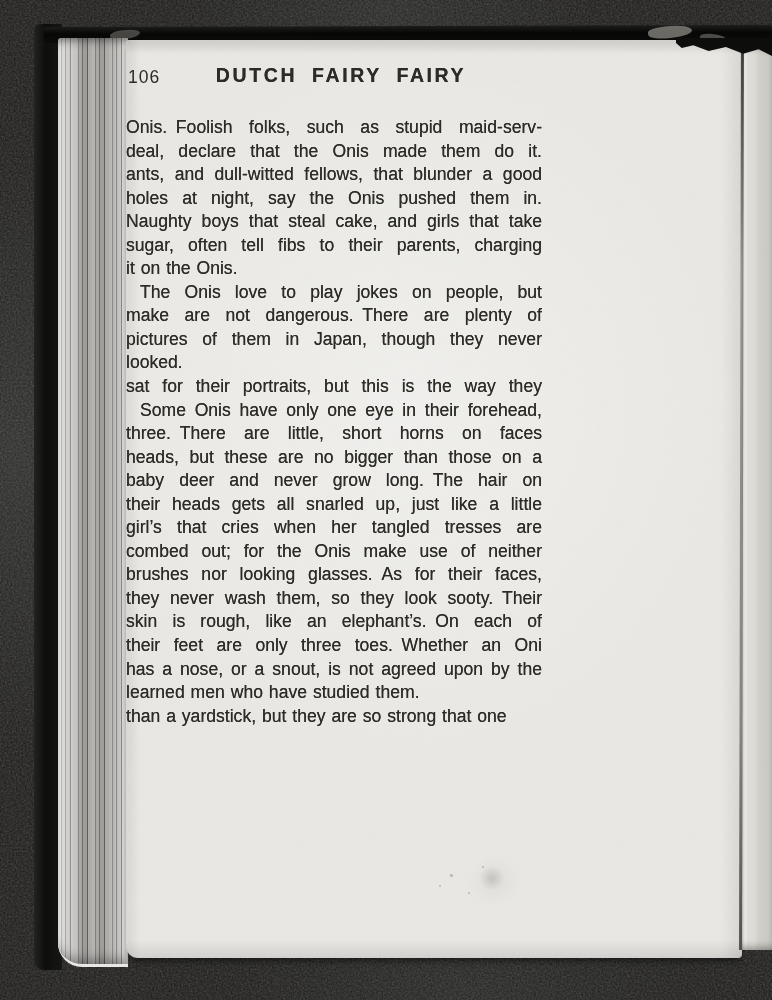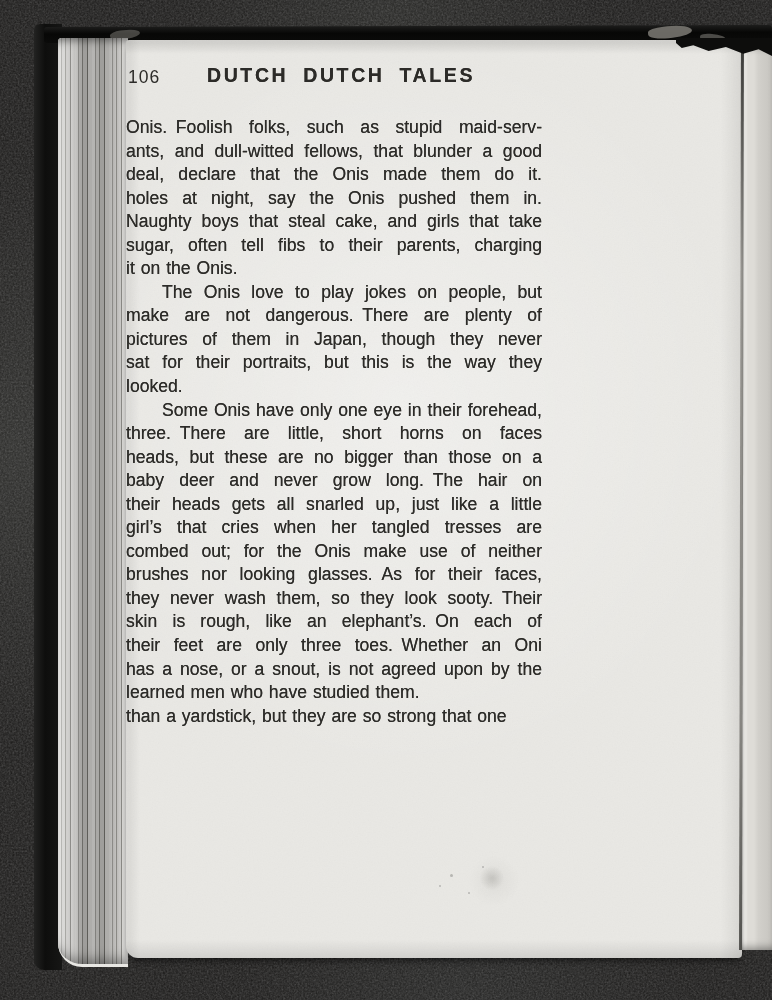--- a/index.html
+++ b/index.html
@@ -68,21 +68,21 @@
   
   .text-col{position:absolute;left:126px;top:64px;width:416px;z-index:6;color:#2c2b28;}
   .page-head{position:relative;height:26px;}
   .page-number{position:absolute;left:2px;top:3px;font-size:17.5px;letter-spacing:1px;}
   .running-title{text-align:center;font-size:19.5px;font-weight:bold;letter-spacing:2.6px;
       word-spacing:7px;padding-left:14px;text-shadow:0 0 .5px rgba(44,43,40,.9);}
   .body-text{margin-top:26px;font-size:17.6px;line-height:23.55px;word-spacing:1px;
       text-shadow:0 0 .5px rgba(44,43,40,.85);}
   .text-line{text-align:justify;text-align-last:justify;}
   .text-line.para-end{text-align-last:left;}
-  .text-line.para-start{padding-left:36px;}
+  .text-line.para-start{padding-left:14px;}
 </style>
 </head>
 <body>
 
 <div class="scene">
 
   <div class="cover">
     <svg class="grain" width="772" height="1000">
       <filter id="coverGrain">
         <feTurbulence type="fractalNoise" baseFrequency="0.55" numOctaves="3" seed="7"></feTurbulence>
@@ -113,35 +113,35 @@
     <div class="speck s4"></div>
   </div>
 
   <div class="gutter"></div>
   <div class="crease"></div>
   <div class="notch"></div>
 
   <div class="text-col">
     <div class="page-head">
       <span class="page-number">106</span>
-      <div class="running-title">DUTCH DUTCH TALES</div>
+      <div class="running-title">DUTCH FAIRY FAIRY</div>
     </div>
     <div class="body-text">
         <div class="text-line">Onis. Foolish folks, such as stupid maid-serv-</div>
+        <div class="text-line">deal, declare that the Onis made them do it.</div>
         <div class="text-line">ants, and dull-witted fellows, that blunder a good</div>
-        <div class="text-line">deal, declare that the Onis made them do it.</div>
         <div class="text-line">holes at night, say the Onis pushed them in.</div>
         <div class="text-line">Naughty boys that steal cake, and girls that take</div>
         <div class="text-line">sugar, often tell fibs to their parents, charging</div>
         <div class="text-line para-end">it on the Onis.</div>
         <div class="text-line para-start">The Onis love to play jokes on people, but</div>
         <div class="text-line">make are not dangerous. There are plenty of</div>
         <div class="text-line">pictures of them in Japan, though they never</div>
+        <div class="text-line para-end">looked.</div>
         <div class="text-line">sat for their portraits, but this is the way they</div>
-        <div class="text-line para-end">looked.</div>
         <div class="text-line para-start">Some Onis have only one eye in their forehead,</div>
         <div class="text-line">three. There are little, short horns on faces</div>
         <div class="text-line">heads, but these are no bigger than those on a</div>
         <div class="text-line">baby deer and never grow long. The hair on</div>
         <div class="text-line">their heads gets all snarled up, just like a little</div>
         <div class="text-line">girl’s that cries when her tangled tresses are</div>
         <div class="text-line">combed out; for the Onis make use of neither</div>
         <div class="text-line">brushes nor looking glasses. As for their faces,</div>
         <div class="text-line">they never wash them, so they look sooty. Their</div>
         <div class="text-line">skin is rough, like an elephant’s. On each of</div>

